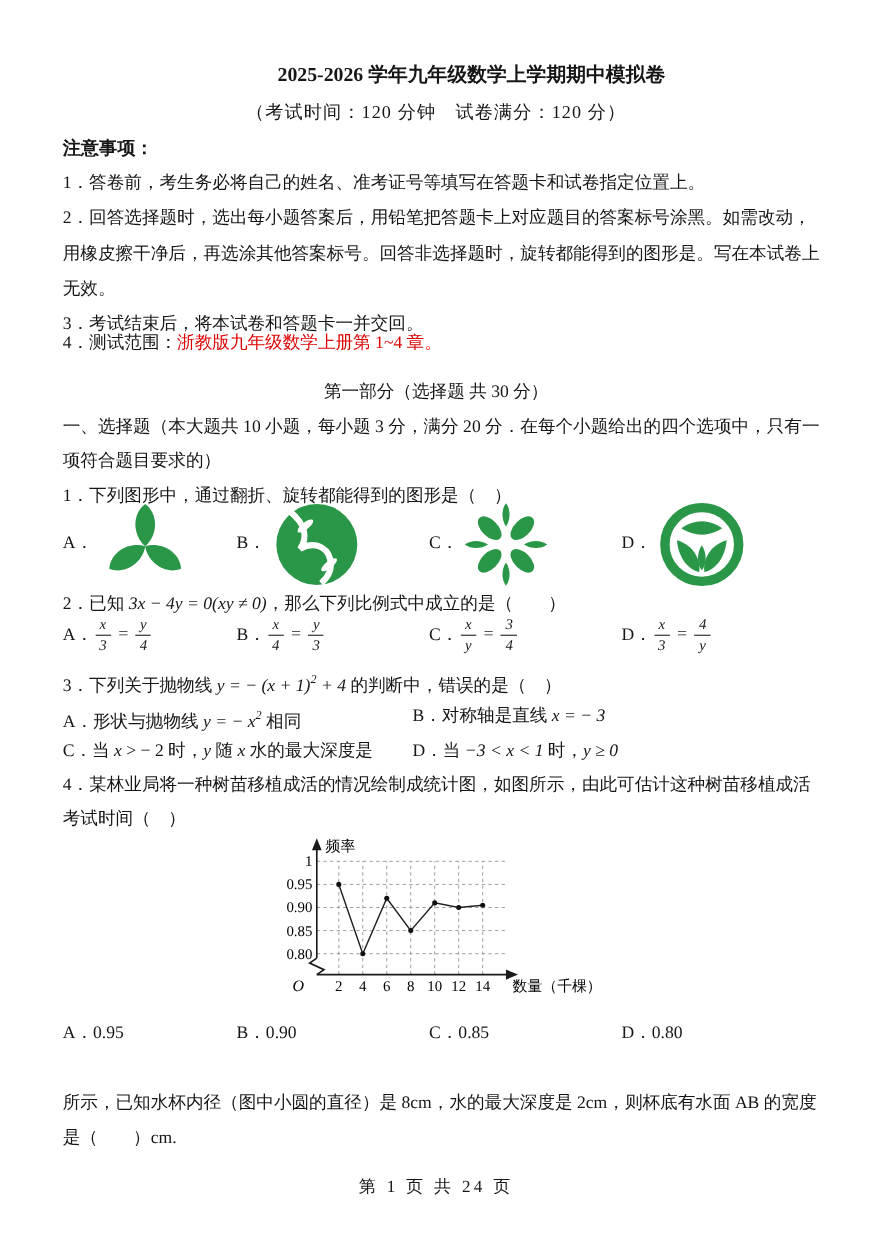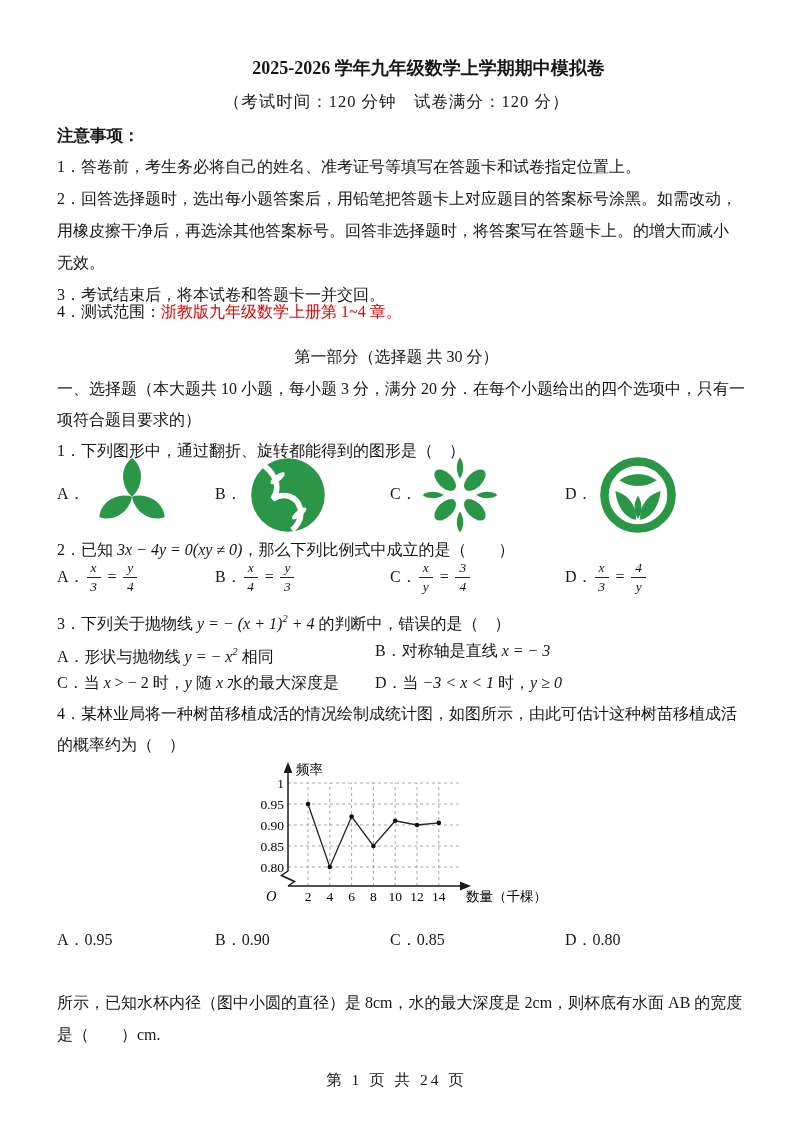--- a/index.html
+++ b/index.html
@@ -39,21 +39,21 @@
 <body>
 
 <div class="page">
 
   <div class="line center title" style="top:56px">2025-2026 学年九年级数学上学期期中模拟卷</div>
   <div class="line center subtitle" style="top:90px">（考试时间：120 分钟　试卷满分：120 分）</div>
 
   <div class="line notice-h" style="top:123px">注意事项：</div>
   <div class="line" style="top:155px">1．答卷前，考生务必将自己的姓名、准考证号等填写在答题卡和试卷指定位置上。</div>
   <div class="line" style="top:187px">2．回答选择题时，选出每小题答案后，用铅笔把答题卡上对应题目的答案标号涂黑。如需改动，</div>
-  <div class="line" style="top:219px">用橡皮擦干净后，再选涂其他答案标号。回答非选择题时，将答案写在答题卡上。的增大而减小</div>
+  <div class="line" style="top:219px">用橡皮擦干净后，再选涂其他答案标号。回答非选择题时，旋转都能得到的图形是。写在本试卷上</div>
   <div class="line" style="top:251px">无效。</div>
   <div class="line" style="top:283px">3．考试结束后，将本试卷和答题卡一并交回。</div>
   <div class="line" style="top:300px">
     <span>4．测试范围：</span><span class="red">浙教版九年级数学上册第 1~4 章。</span>
   </div>
 
   <div class="line center" style="top:345px">第一部分（选择题 共 30 分）</div>
   <div class="line" style="top:377px">一、选择题（本大题共 10 小题，每小题 3 分，满分 20 分．在每个小题给出的四个选项中，只有一</div>
   <div class="line" style="top:408px">项符合题目要求的）</div>
 
@@ -151,21 +151,21 @@
       </span>
     </div>
 
   <div class="line" style="top:606px"><span>3．下列关于抛物线 </span><span class="i">y = − (x + 1)</span><span class="sup">2</span><span class="i"> + 4</span><span> 的判断中，错误的是（　）</span></div>
   <div class="line" style="top:639px;left:57px"><span>A．形状与抛物线 </span><span class="i">y = − x</span><span class="sup">2</span><span> 相同</span></div>
   <div class="line" style="top:639px;left:375px"><span>B．对称轴是直线 </span><span class="i">x = − 3</span></div>
   <div class="line" style="top:671px;left:57px"><span>C．当 </span><span class="i">x</span><span> &gt; − 2 时，</span><span class="i">y</span><span> 随 </span><span class="i">x</span><span> 水的最大深度是</span></div>
   <div class="line" style="top:671px;left:375px"><span>D．当 </span><span class="i">−3 &lt; x &lt; 1</span><span> 时，</span><span class="i">y ≥ 0</span></div>
 
   <div class="line" style="top:702px">4．某林业局将一种树苗移植成活的情况绘制成统计图，如图所示，由此可估计这种树苗移植成活</div>
-  <div class="line" style="top:733px">的概率约为（　）</div>
+  <div class="line" style="top:733px">考试时间（　）</div>
 
   <svg id="chart-svg" viewBox="0 0 300 158" style="position:absolute;left:253px;top:760px;width:300px;height:158px">
       <line x1="55" y1="126" x2="55" y2="23" class="grid"></line>
       <line x1="76.8" y1="126" x2="76.8" y2="23" class="grid"></line>
       <line x1="98.6" y1="126" x2="98.6" y2="23" class="grid"></line>
       <line x1="120.4" y1="126" x2="120.4" y2="23" class="grid"></line>
       <line x1="142.2" y1="126" x2="142.2" y2="23" class="grid"></line>
       <line x1="164" y1="126" x2="164" y2="23" class="grid"></line>
       <line x1="185.8" y1="126" x2="185.8" y2="23" class="grid"></line>
       <line x1="35" y1="23" x2="208" y2="23" class="grid"></line>

